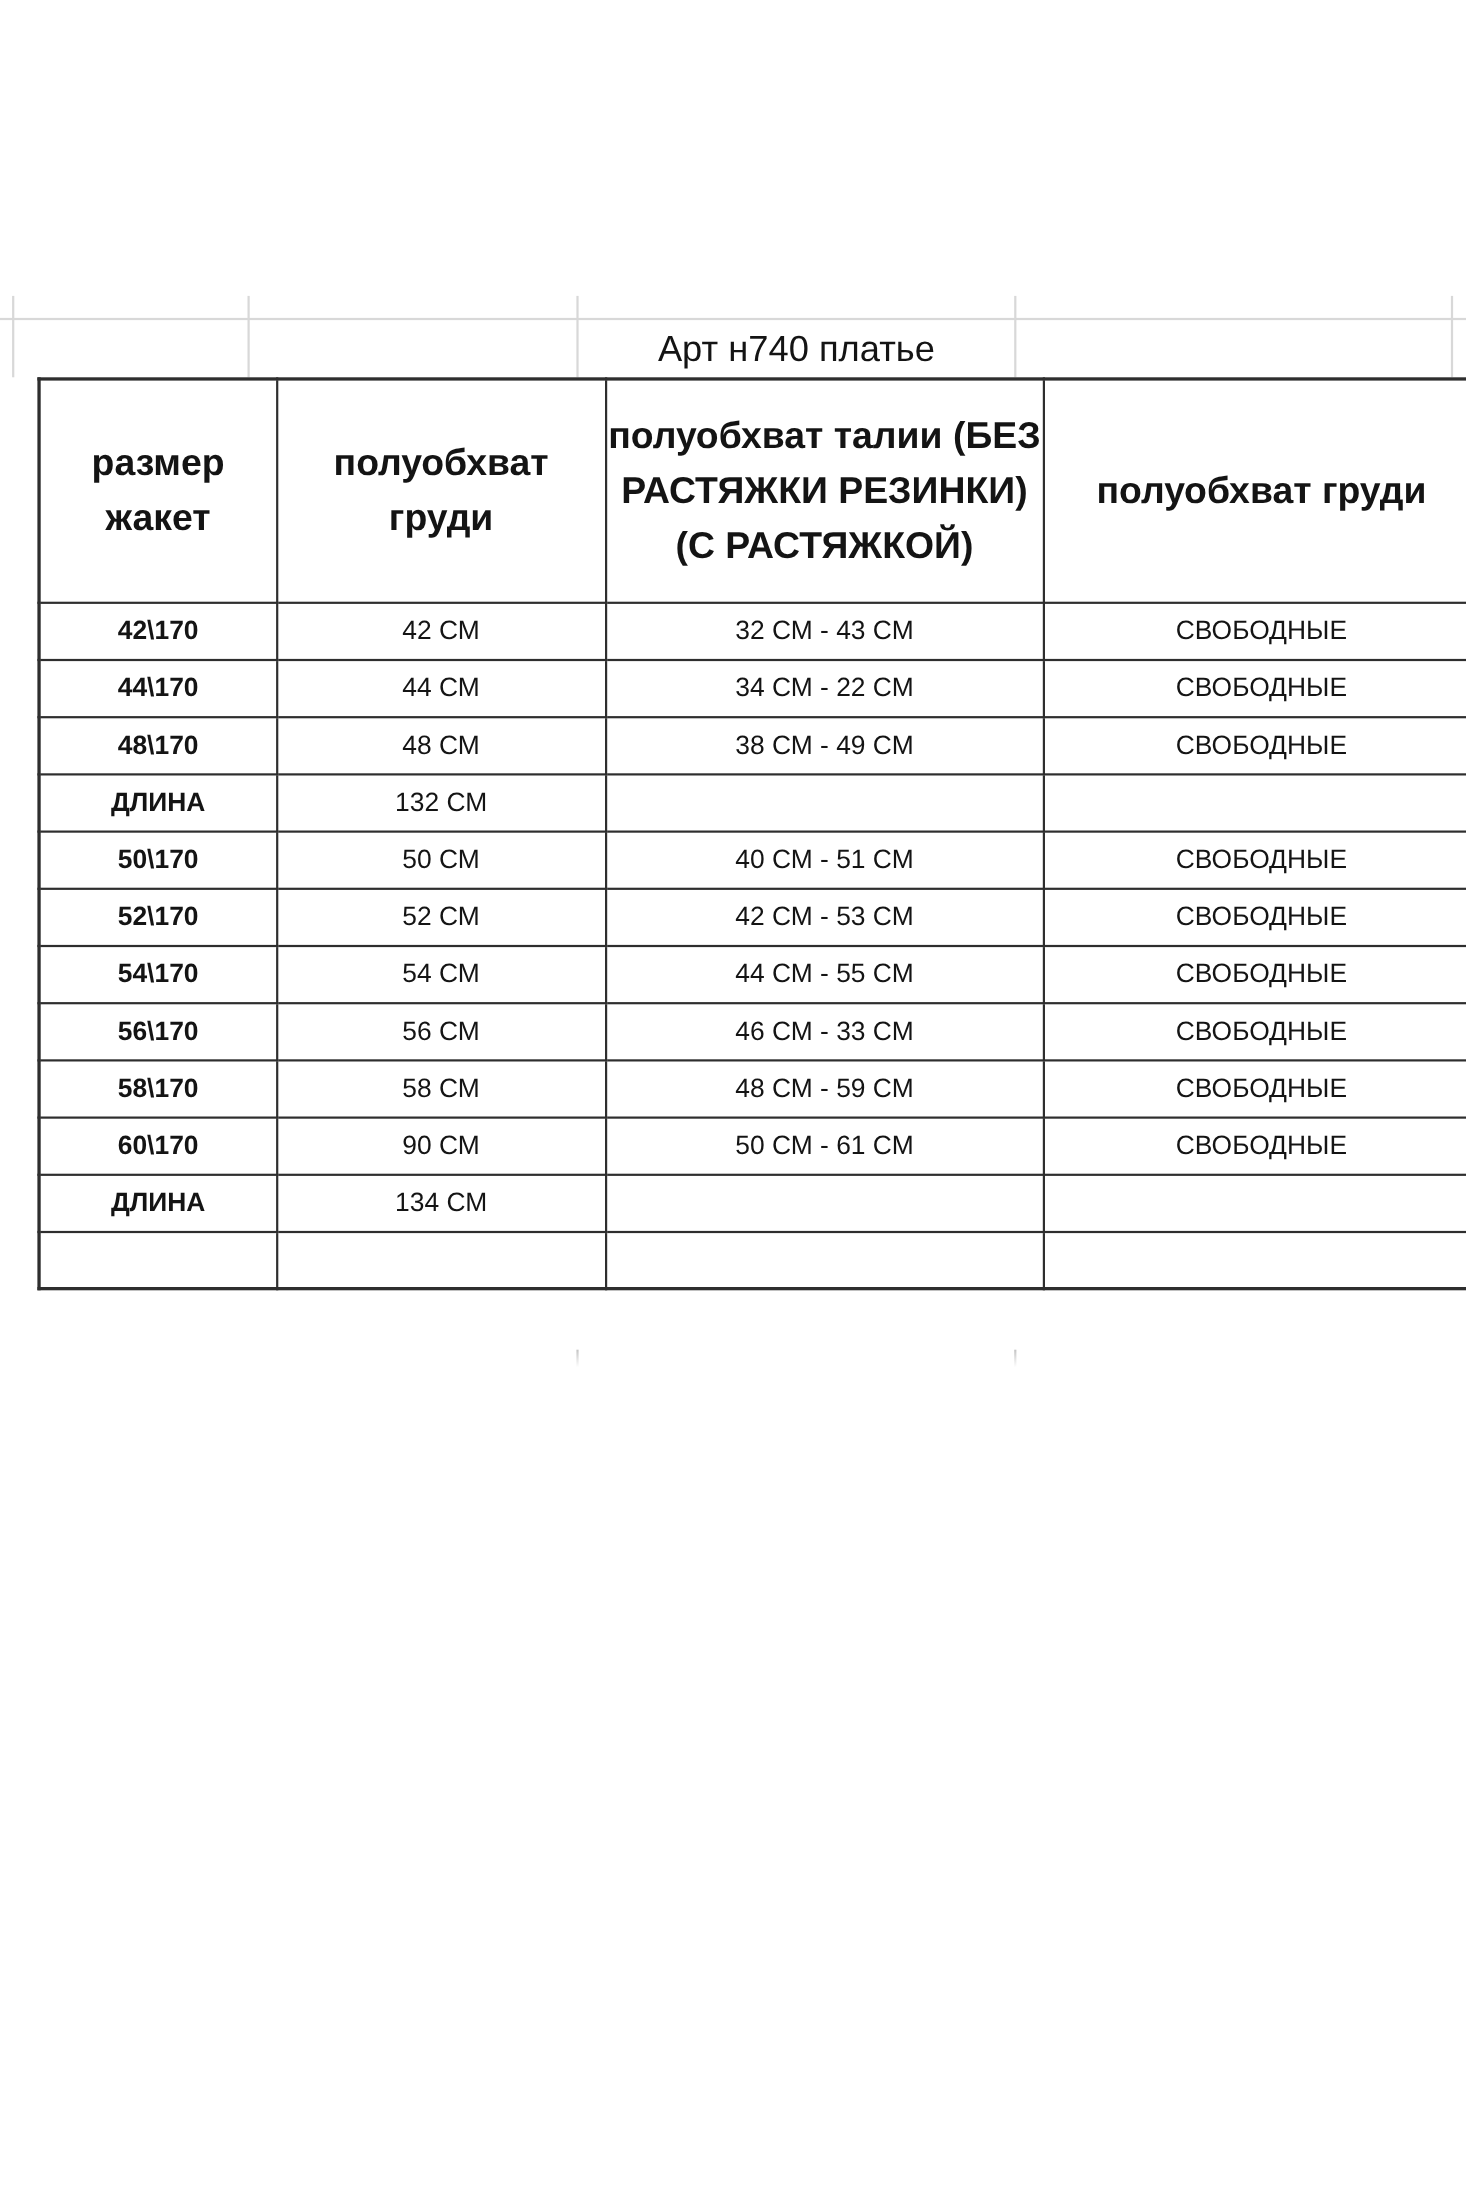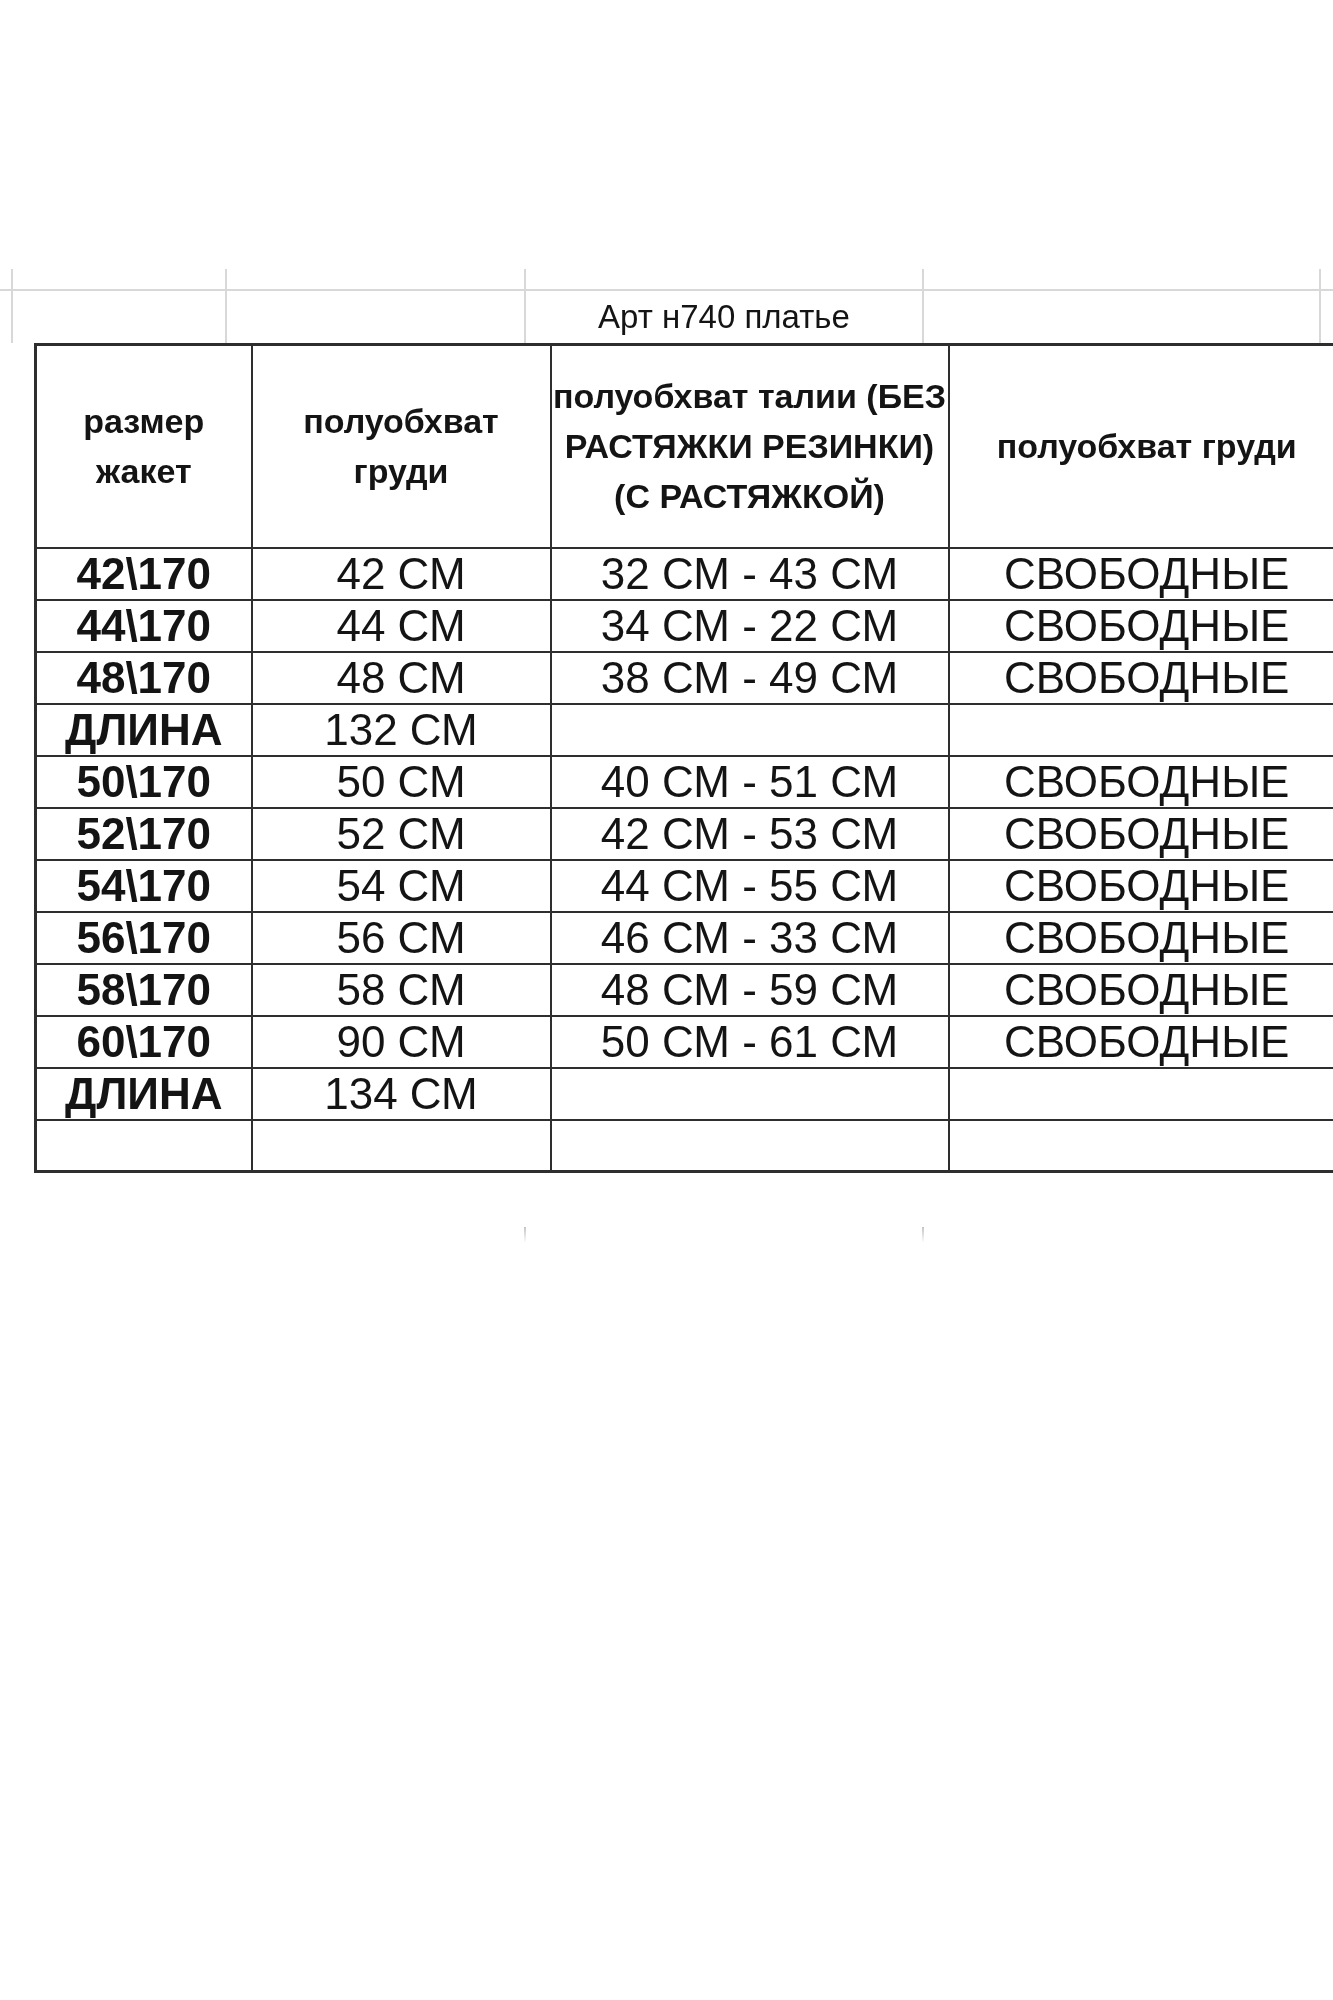--- a/index.html
+++ b/index.html
@@ -69,21 +69,21 @@
   }
   .size-table thead tr { height: 203px; }
   .size-table th {
     font-size: 34px;
     font-weight: 700;
     line-height: 50px;
     white-space: pre-line;
   }
   .size-table tbody tr { height: 52px; }
   .size-table td {
-    font-size: 44px;
+    font-size: 24px;
     font-weight: 400;
     white-space: nowrap;
   }
   .size-table td.c1 { font-weight: 700; }
 </style>
 </head>
 <body>
 
 <div class="canvas">
 

